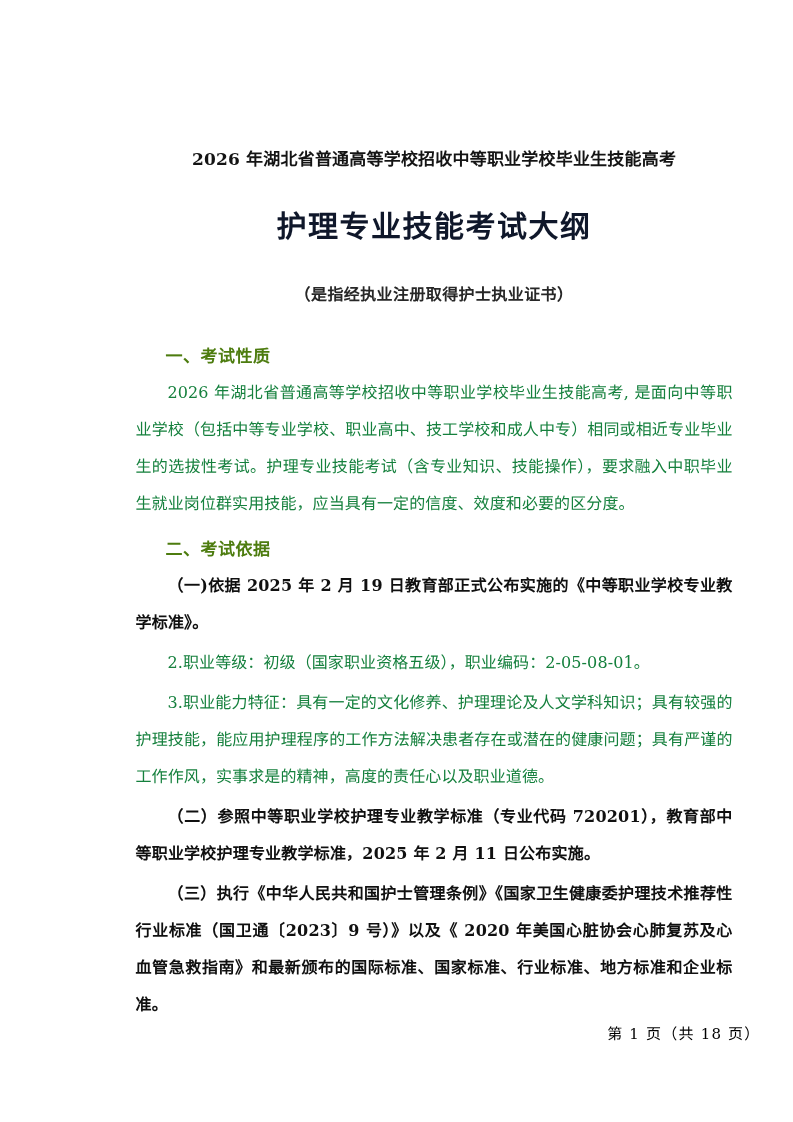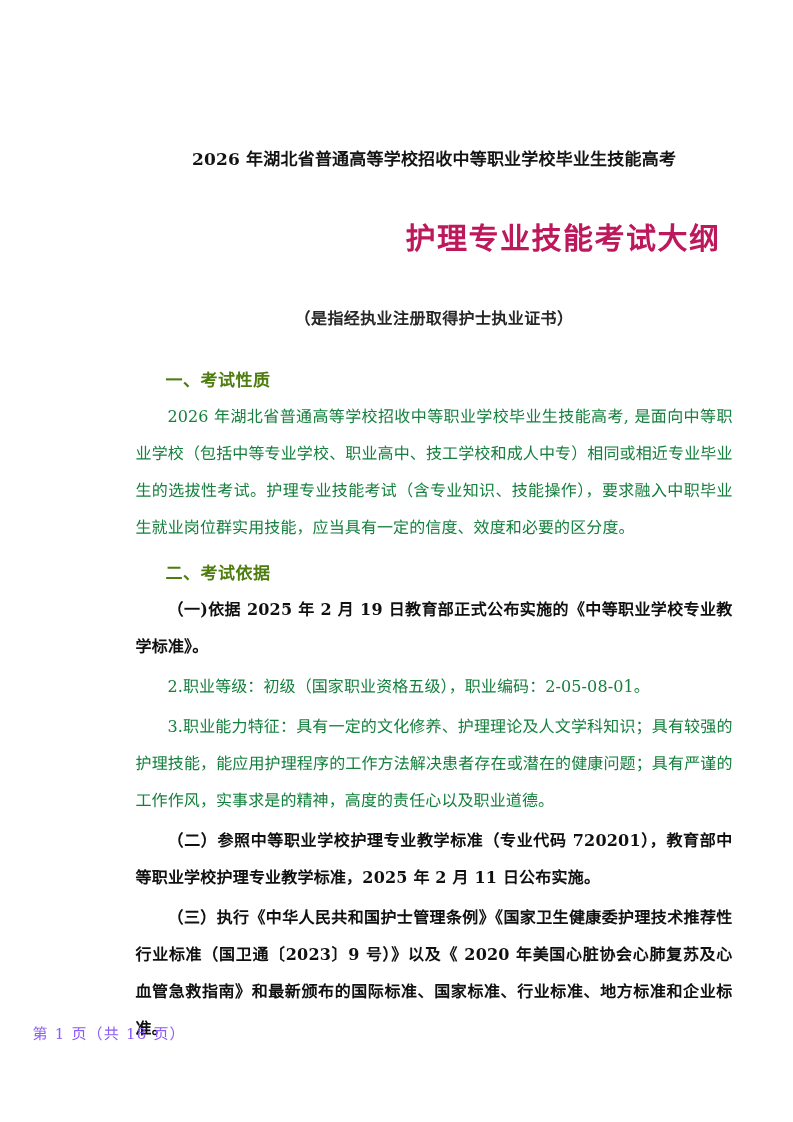--- a/index.html
+++ b/index.html
@@ -36,27 +36,27 @@
     font-weight: bold;
     font-size: 17px;
     letter-spacing: 0.2px;
     color: #141414;
     margin: 0;
     padding-top: 146px;
     line-height: 26px;
     white-space: nowrap;
   }
   .doc-title-main {
-    text-align: right;
+    text-align: center;
     font-family: "DejaVu Serif", "Liberation Serif", serif;
     font-weight: bold;
     font-size: 30px;
     letter-spacing: 1.5px;
-    color: #be185d;
-    margin: 12px;
+    color: #0f172a;
+    margin: 0;
     padding-top: 34px;
     line-height: 42px;
   }
   .doc-subtitle {
     text-align: center;
     font-family: "DejaVu Serif", "Liberation Serif", serif;
     font-weight: bold;
     font-size: 16px;
     letter-spacing: 0.4px;
     color: #272727;
@@ -97,24 +97,24 @@
     letter-spacing: 0.2px;
   }
   .p-gap-sm { margin-top: 3px; }
 
   
   .page-footer {
     position: absolute;
     left: 0;
     right: 0;
     top: 1022px;
-    text-align: left;
+    text-align: right;
     font-family: "DejaVu Serif", "Liberation Serif", serif;
     font-size: 15px;
-    color: #8b5cf6;
+    color: #000000;
     letter-spacing: 1.2px;
     line-height: 24px;
   }
 </style>
 </head>
 <body>
 
 <div class="page">
   <div class="content">
 

